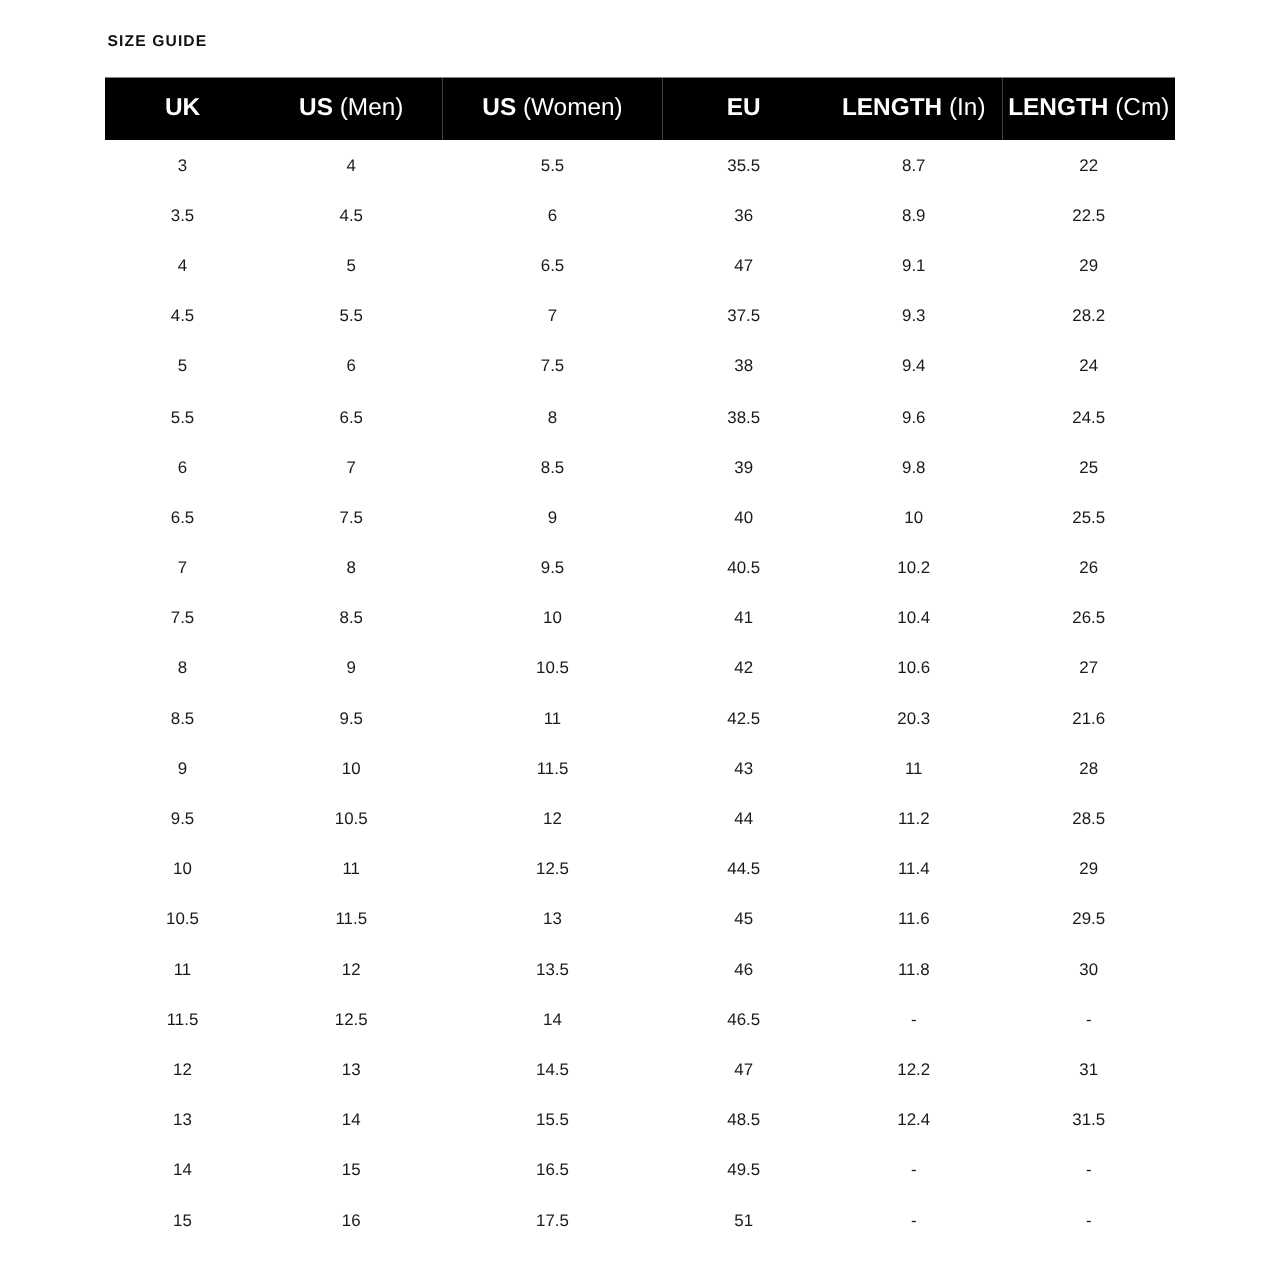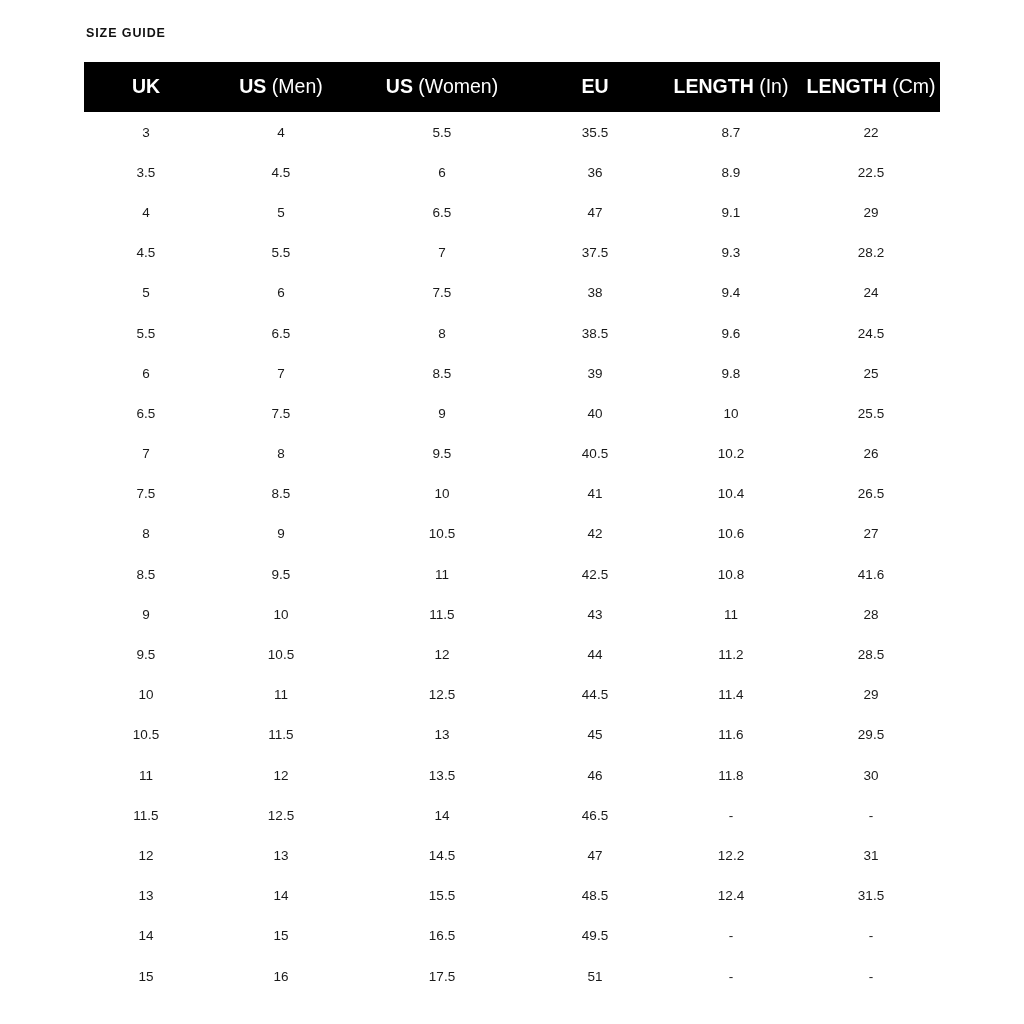--- a/index.html
+++ b/index.html
@@ -185,22 +185,22 @@
           <td>10.5</td>
           <td>42</td>
           <td>10.6</td>
           <td>27</td>
         </tr>
         <tr>
           <td>8.5</td>
           <td>9.5</td>
           <td>11</td>
           <td>42.5</td>
-          <td>10.8</td>
-          <td>41.6</td>
+          <td>20.3</td>
+          <td>21.6</td>
         </tr>
         <tr>
           <td>9</td>
           <td>10</td>
           <td>11.5</td>
           <td>43</td>
           <td>11</td>
           <td>28</td>
         </tr>
         <tr>

